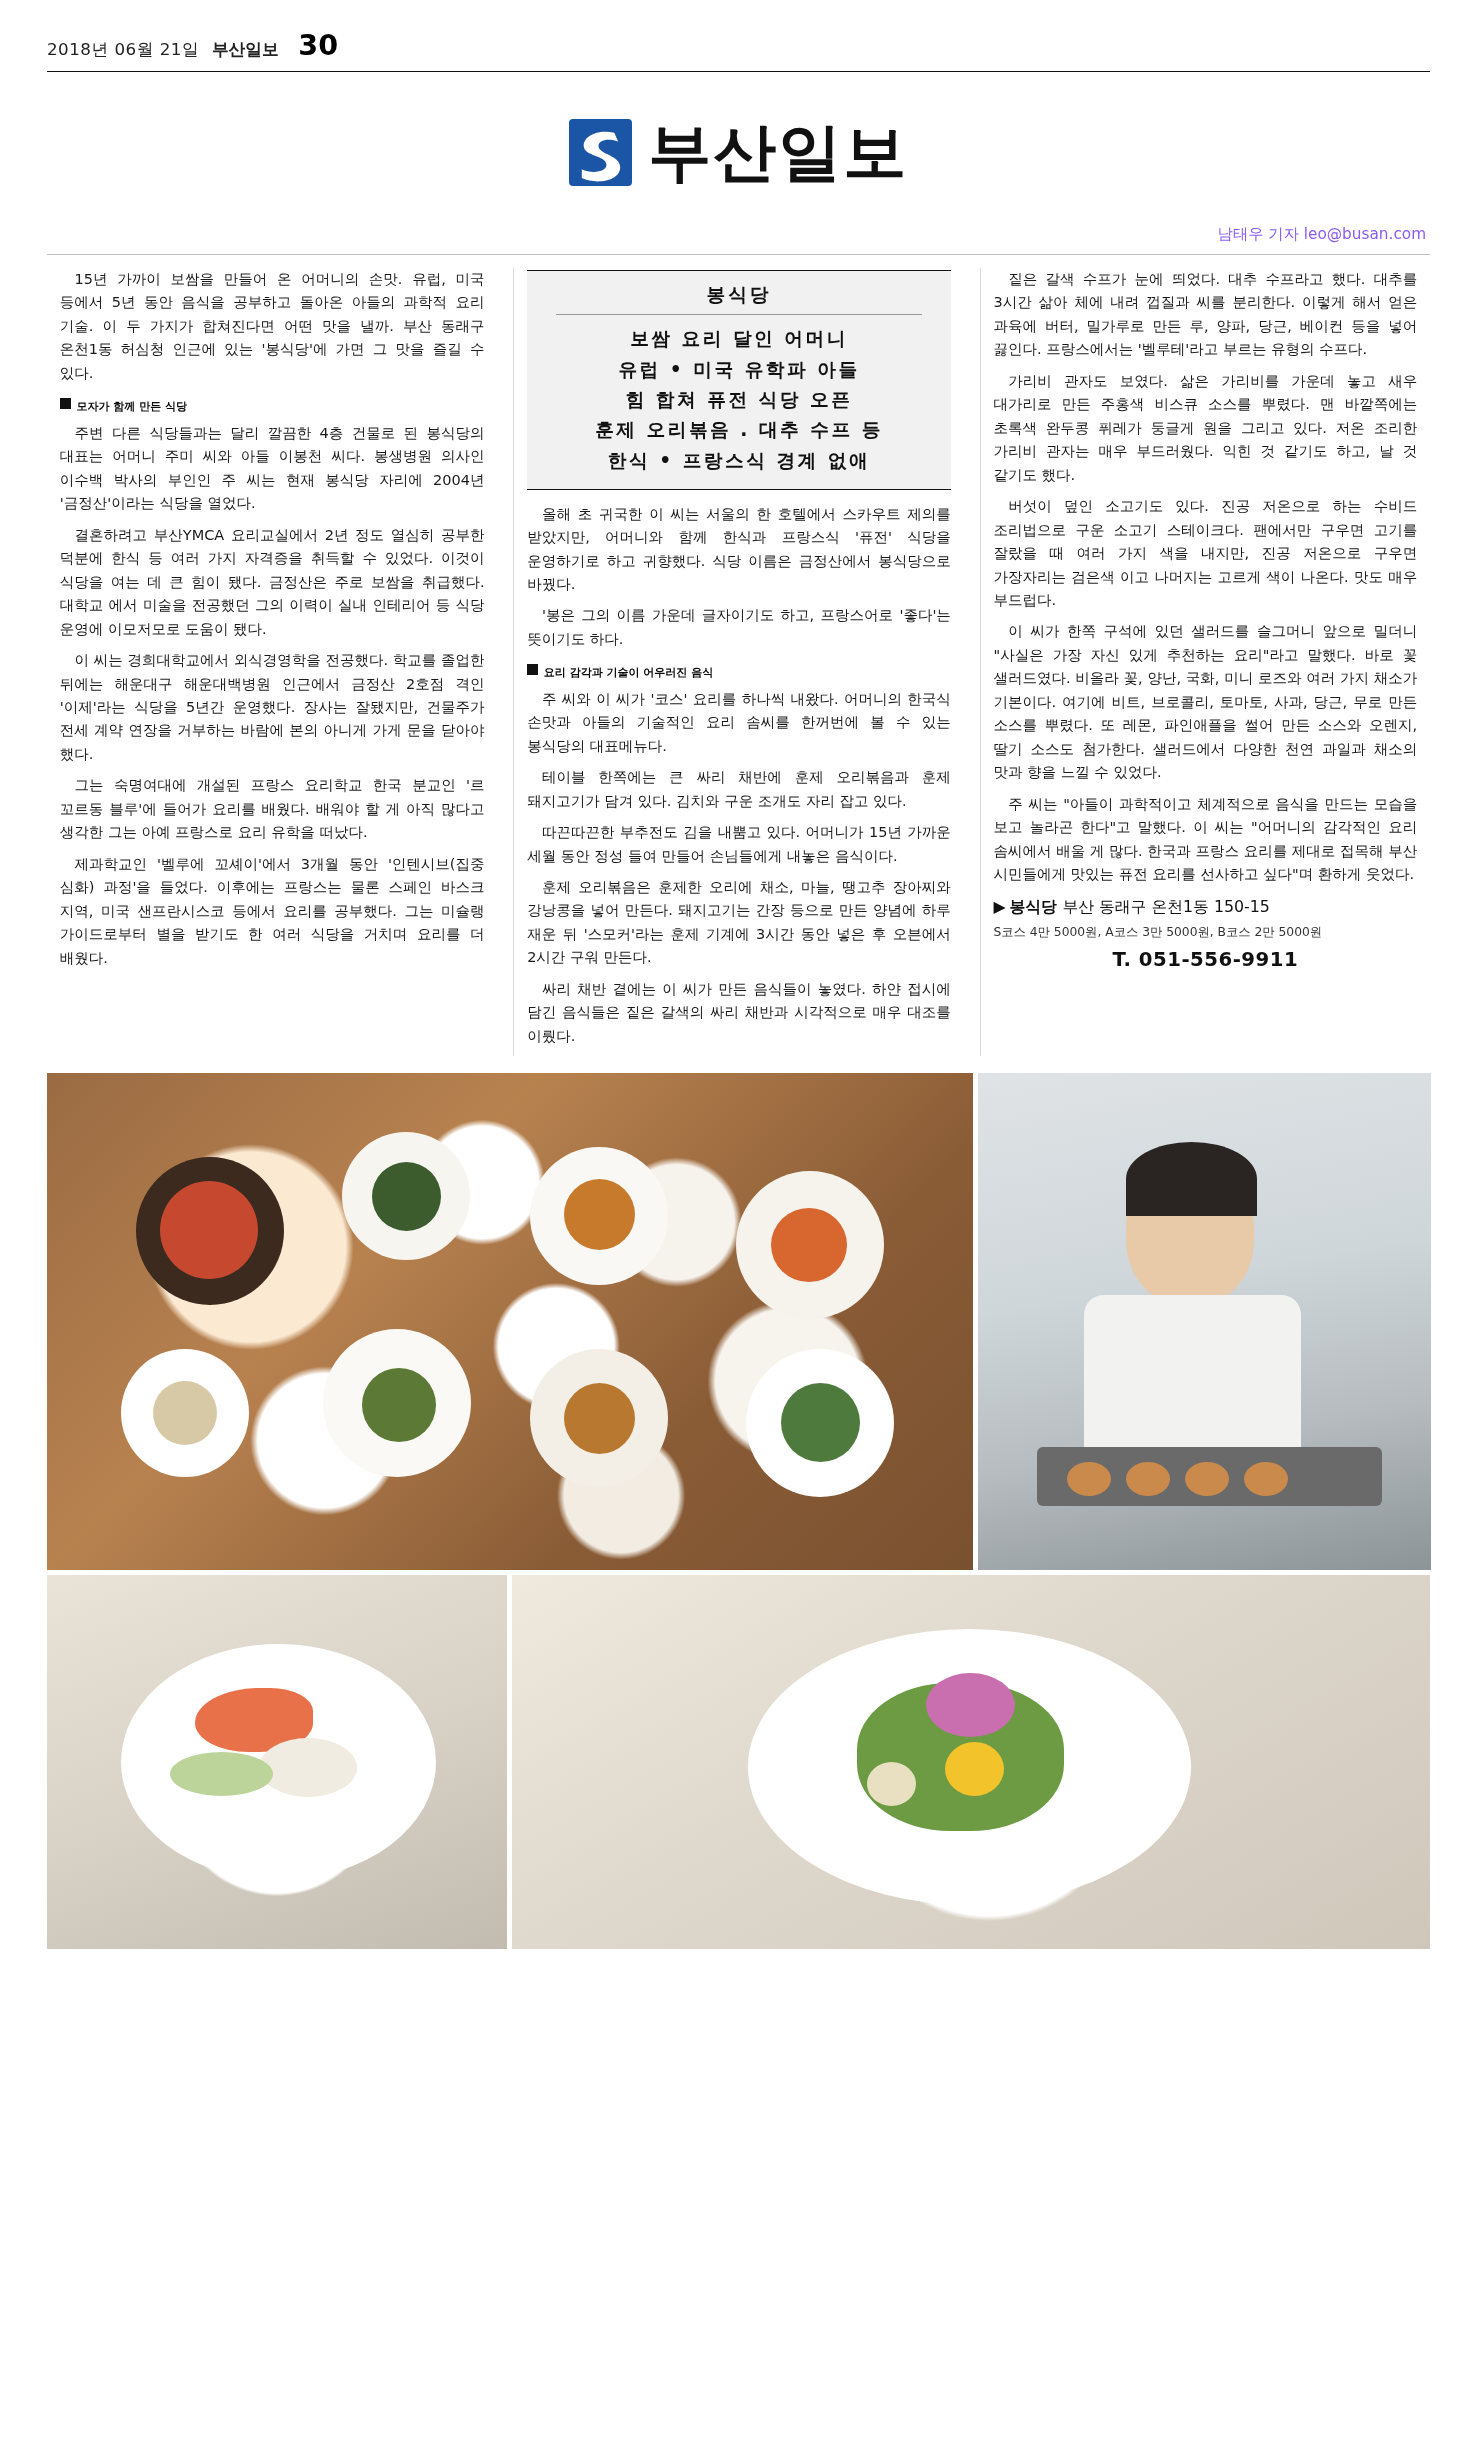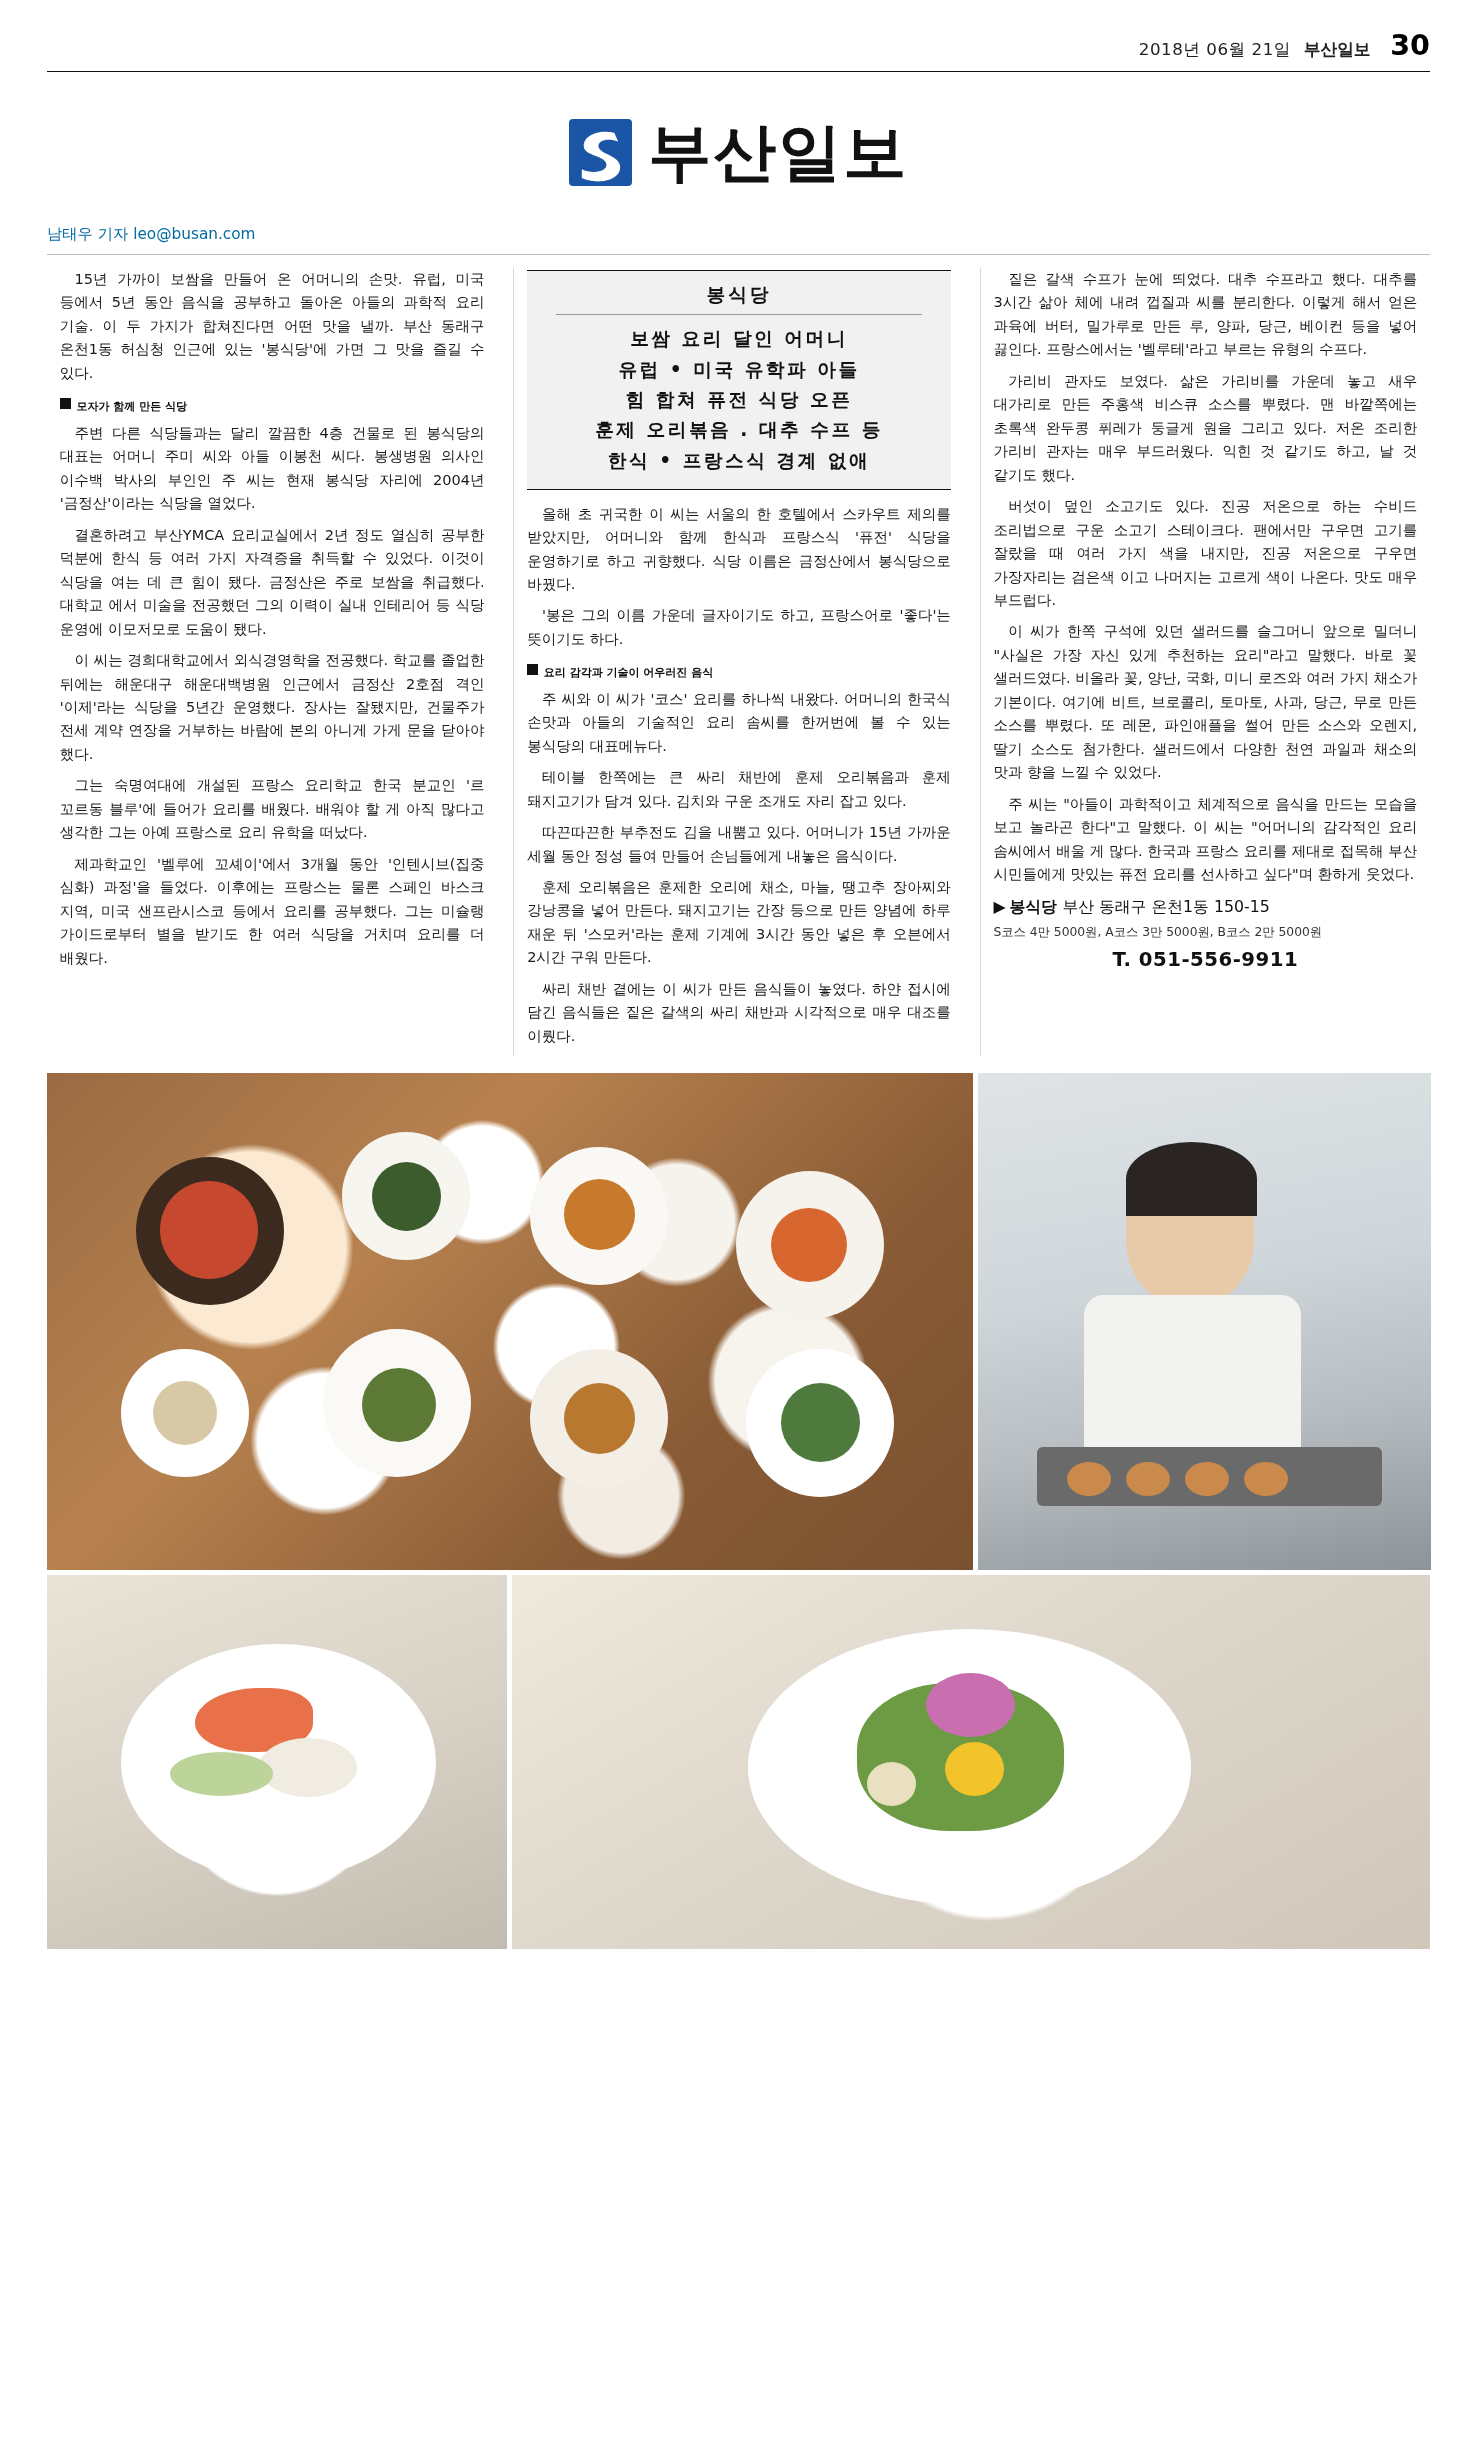--- a/index.html
+++ b/index.html
@@ -21,21 +21,21 @@
     position: relative;
     background: #ffffff;
     box-sizing: border-box;
     padding: 0 47px;
   }
 
   
   .topbar {
     display: flex;
     align-items: baseline;
-    justify-content: flex-end;
+    justify-content: flex-start;
     padding-top: 30.5px;
     gap: 12.8px;
   }
   .topbar .date {
     font-size: 16.7px;
     color: #222;
     letter-spacing: 0.5px;
   }
   .topbar .paper {
     font-size: 16.7px;
@@ -80,23 +80,23 @@
   
   .headline {
     text-align: center;
     font-size: 45px;
     font-weight: bold;
     margin-top: 42px;
     letter-spacing: 0.5px;
     color: #0d0d0d;
   }
   .byline {
-    text-align: left;
+    text-align: right;
     font-size: 15.3px;
-    color: #0369a1;
+    color: #8b5cf6;
     margin-top: 38px;
     padding-right: 3.9px;
   }
   .rule-under-byline {
     margin-top: 8.9px;
     border-top: 1px solid #bdbdbd;
     width: 100%;
   }
 
   

